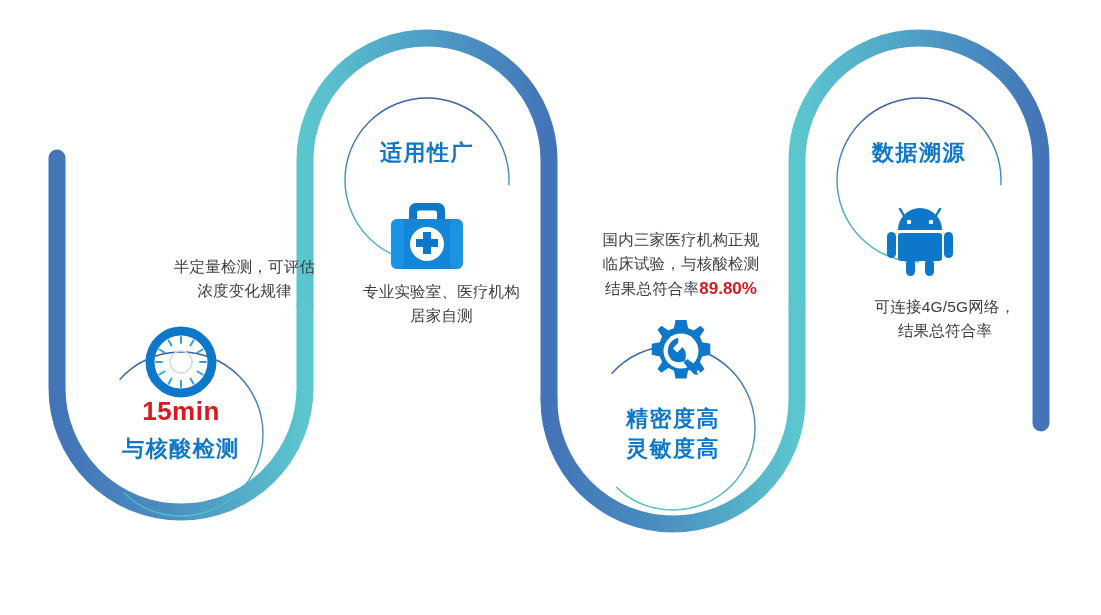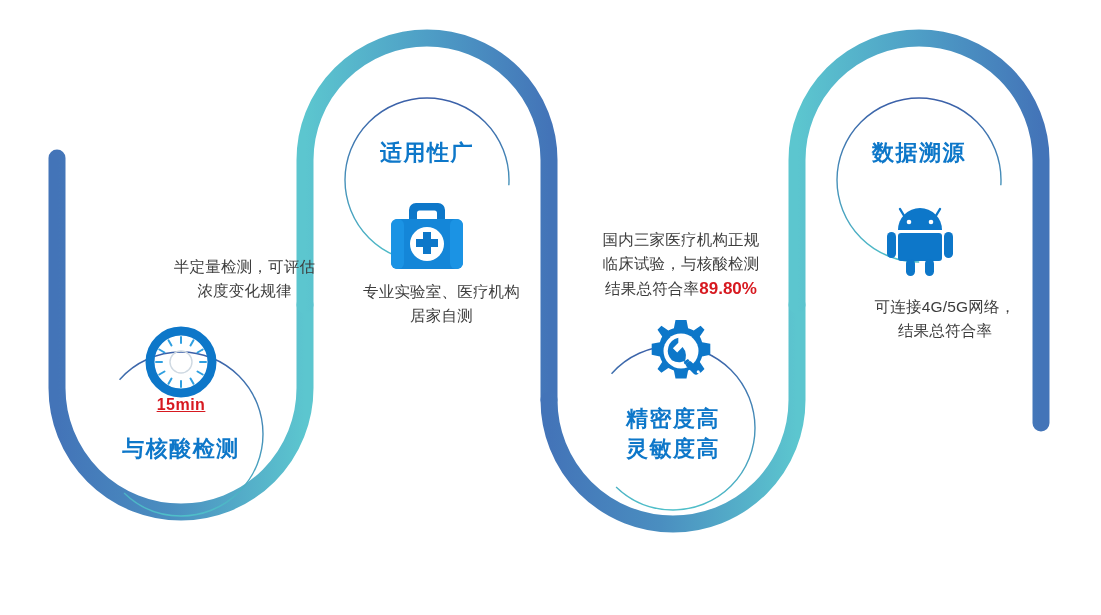--- a/index.html
+++ b/index.html
@@ -36,24 +36,23 @@
     font-size:22px;
     letter-spacing:1.5px;
     text-align:center;
     line-height:1.35;
     white-space:pre-line;
   }
   .metric{
     position:absolute;
     color:#d71920;
     font-weight:bold;
-    font-size:16px;
+    font-size:26px;
     letter-spacing:0.5px;
     text-align:center;
-    text-decoration:underline;
   }
   .icon{position:absolute;}
 </style>
 </head>
 <body>
 
 <div id="stage">
 
   <svg id="ribbon" viewBox="0 0 1101 615">
     <defs>

